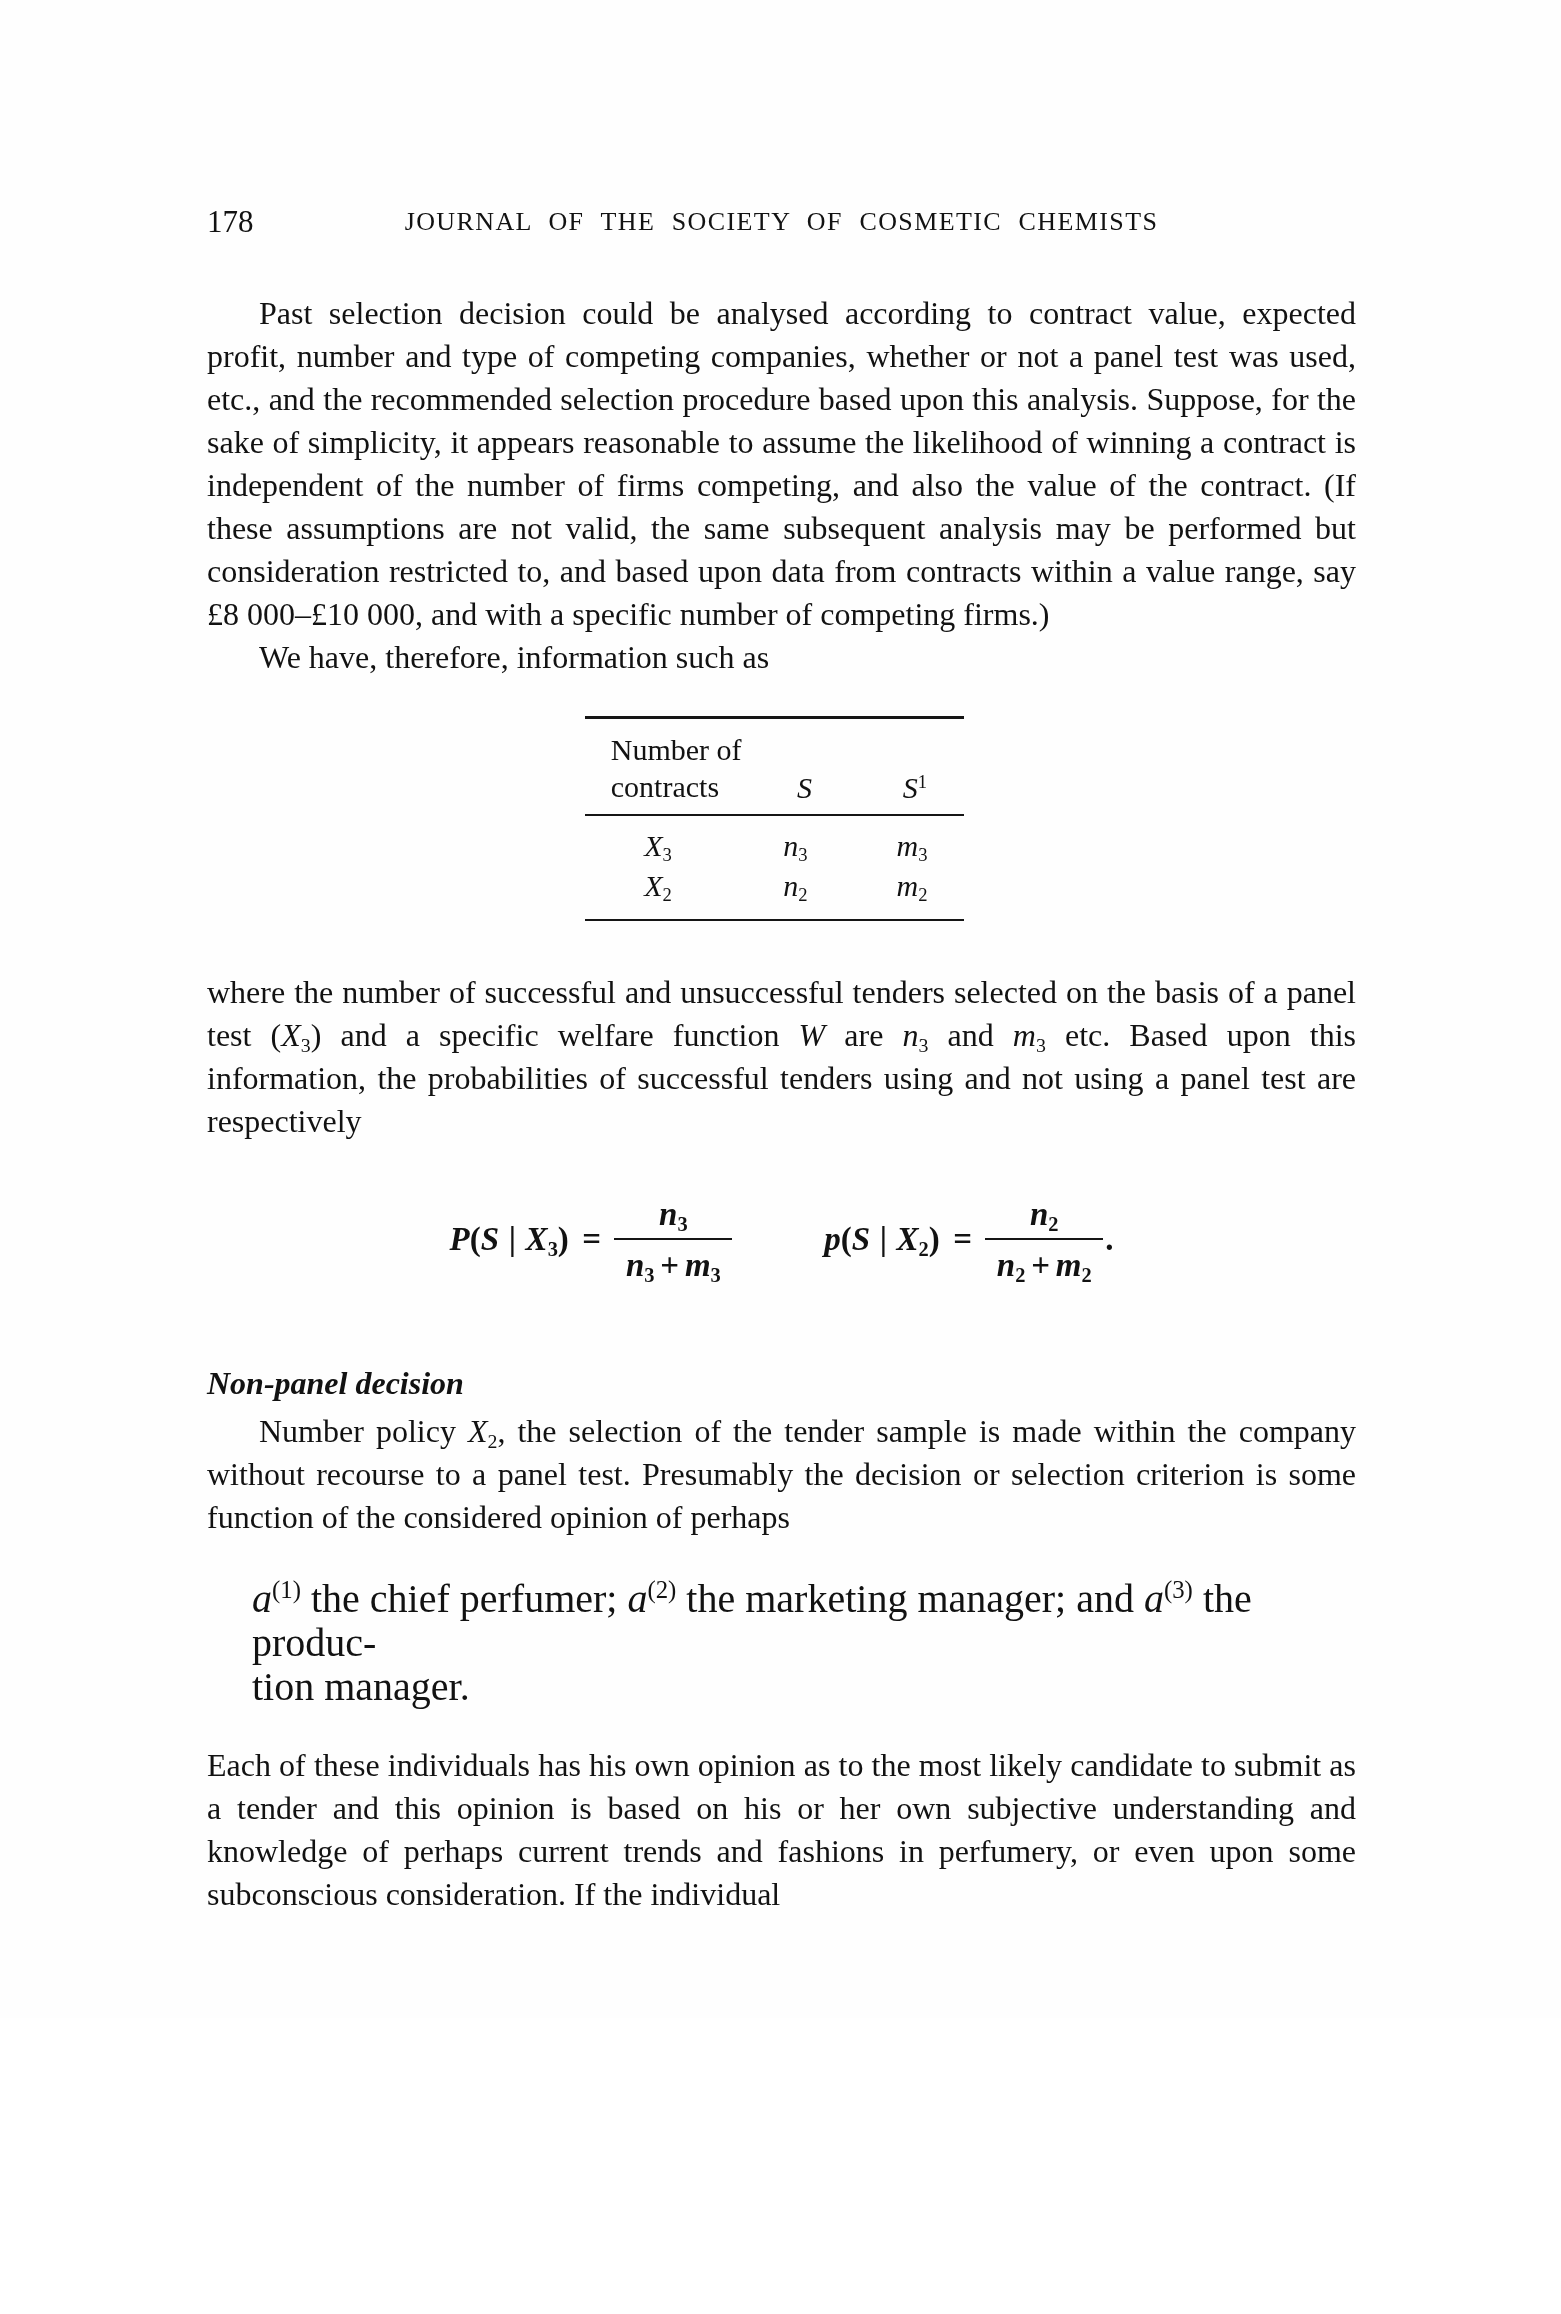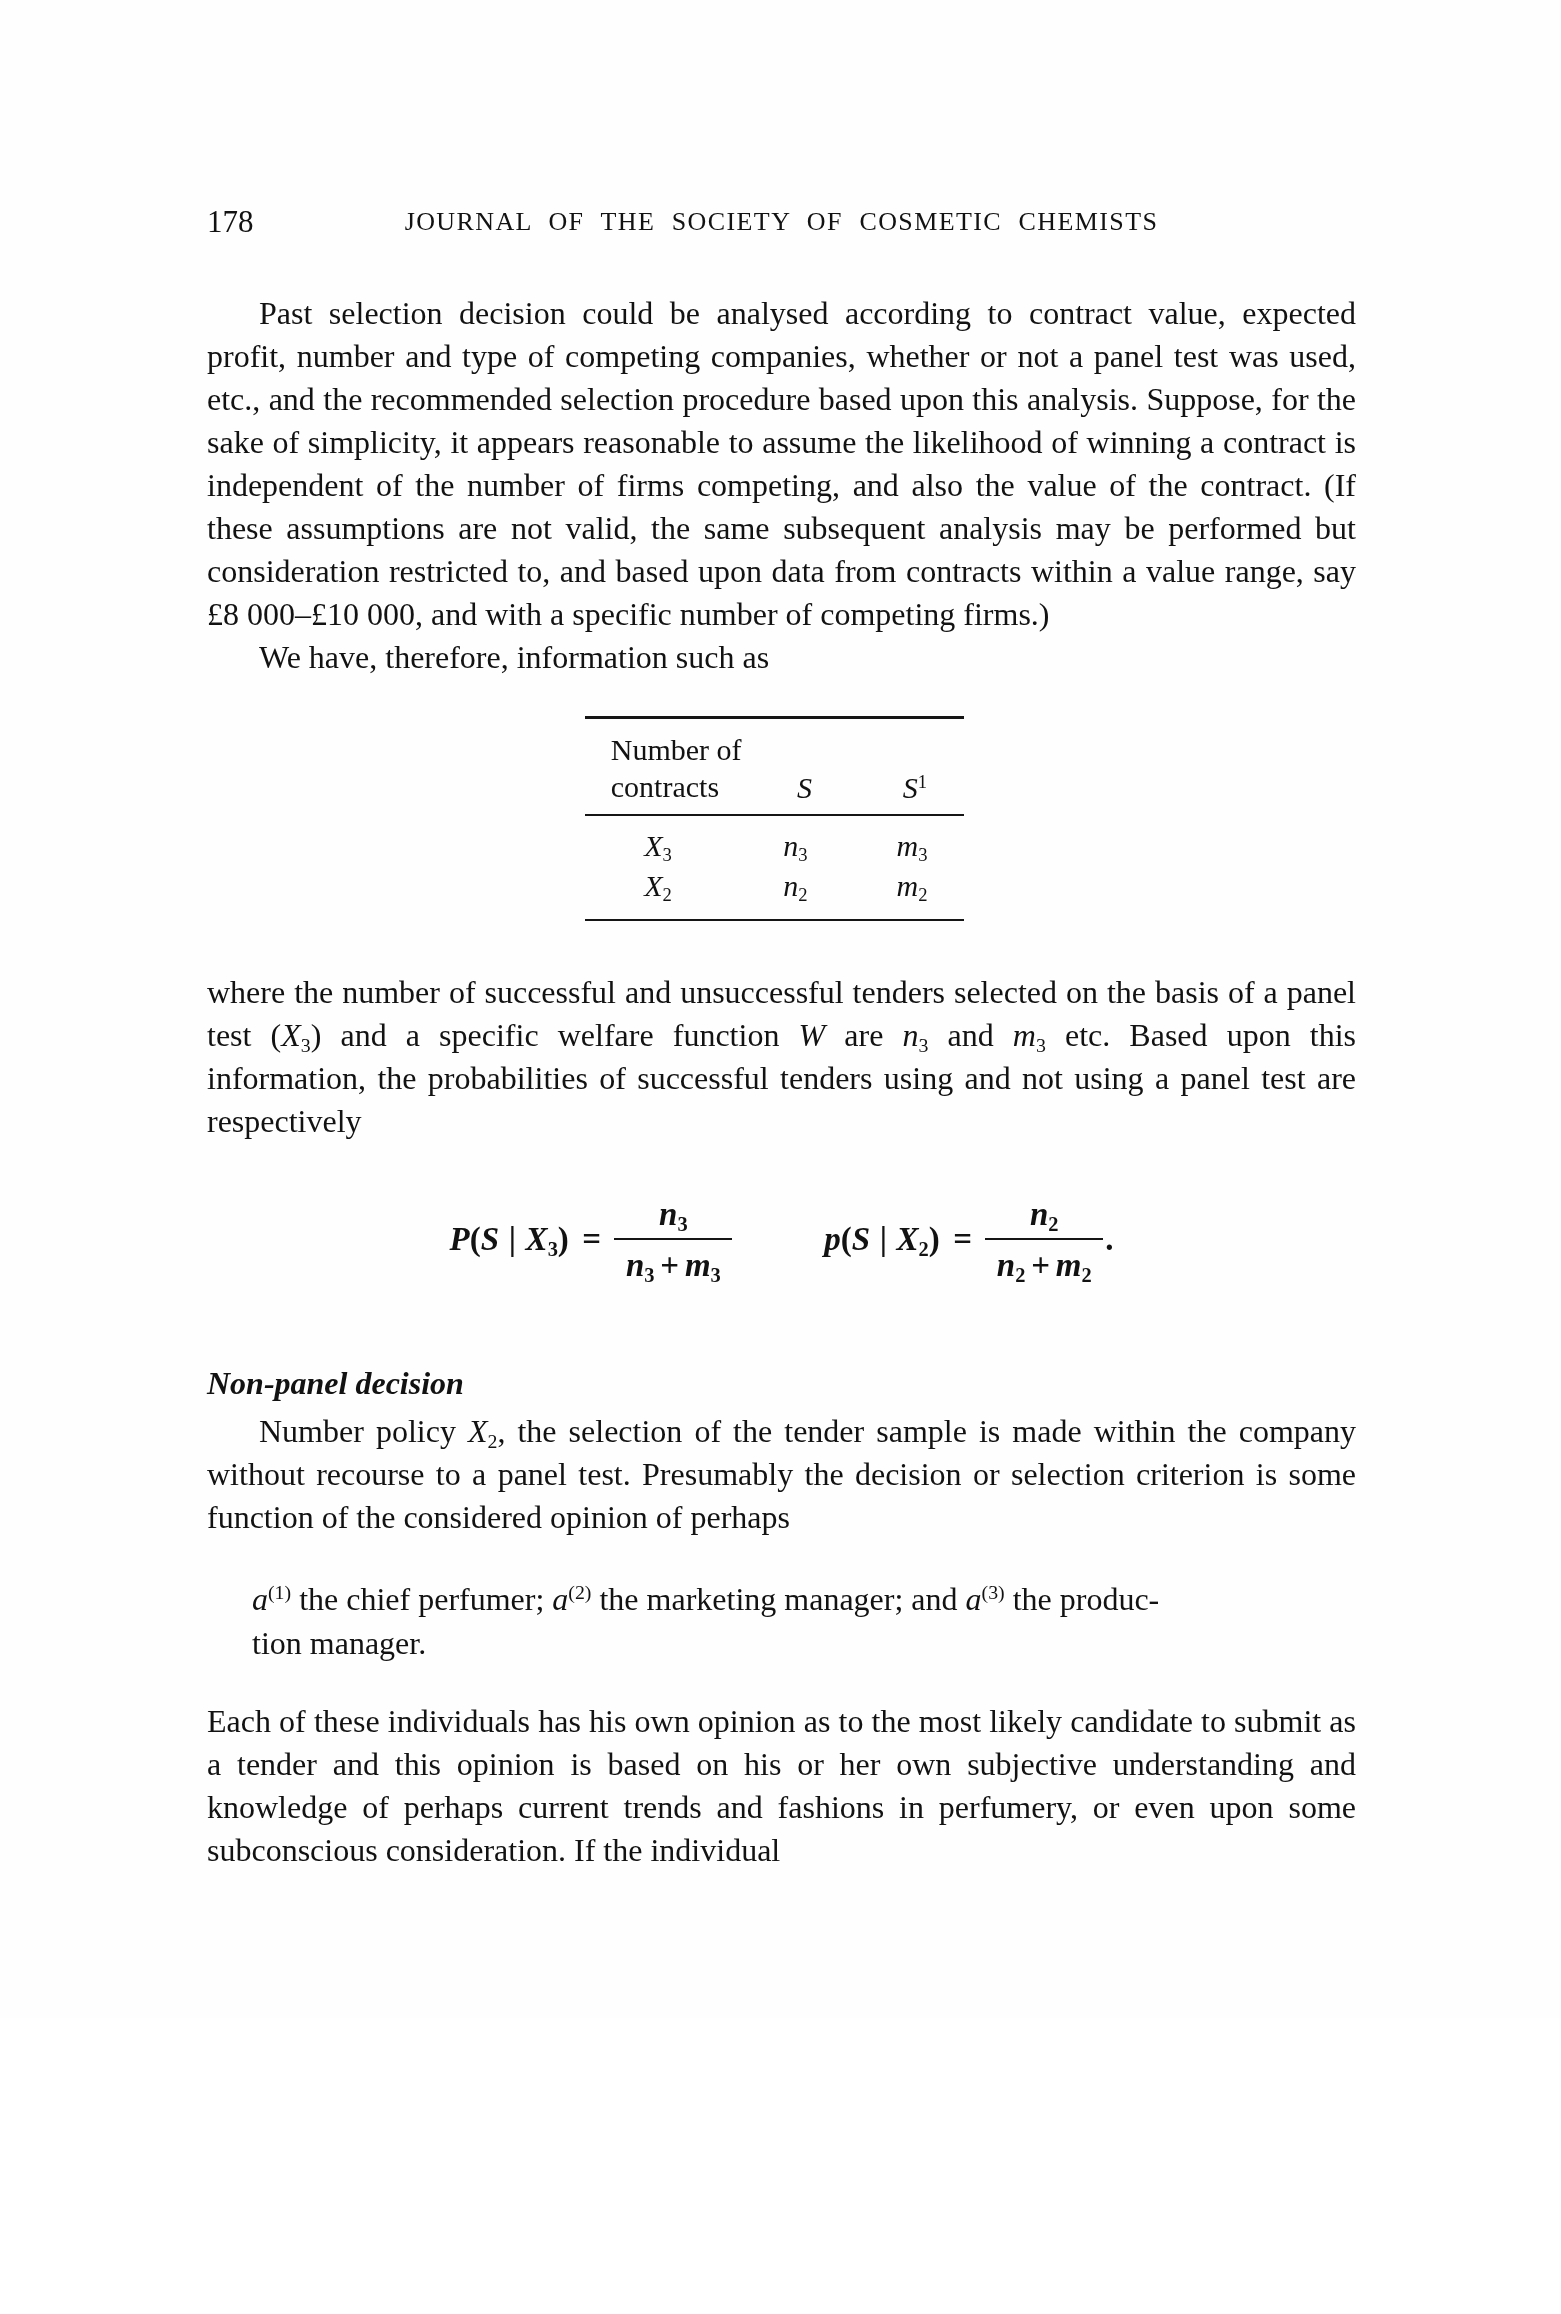--- a/index.html
+++ b/index.html
@@ -92,21 +92,21 @@
     margin-top:79px;
     font-size:32px;
     line-height:43px;
     font-style:italic;
   }
   .p5 { margin-top:4.8px; }
   
   .opinion {
     margin-top:38px;
     padding-left:45px;
-    font-size:32px;
+    font-size:40px;
     line-height:44px;
     text-align:left;
   }
 </style>
 </head>
 <body>
 
 <div class="page">
   <div class="content">
 

